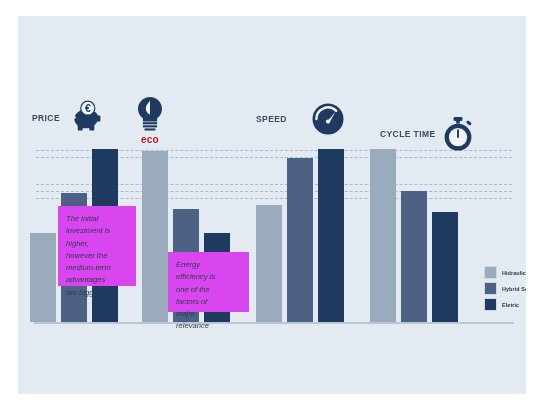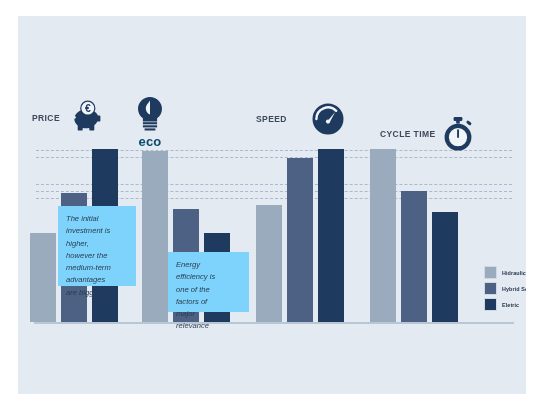--- a/index.html
+++ b/index.html
@@ -84,32 +84,32 @@
     text-align: center;
   }
   .cat-icon {
     position: relative;
     color: #1e3a5f;
     display: flex;
     flex-direction: column;
     align-items: center;
   }
   .eco-text {
-    font-size: 13px;
+    font-size: 10px;
     font-weight: bold;
-    color: #0c4a6e;
+    color: #b91c1c;
     letter-spacing: .2px;
     margin-top: -2px;
     font-family: "Liberation Sans", sans-serif;
   }
 
   
   .note {
     position: absolute;
-    background: #7dd3fc;
+    background: #d946ef;
     color: #2c3c50;
     font-style: italic;
     font-size: 7.6px;
     line-height: 1.62;
     padding: 7px 24px 8px 8px;
     box-sizing: border-box;
   }
 
   
   #legend {

